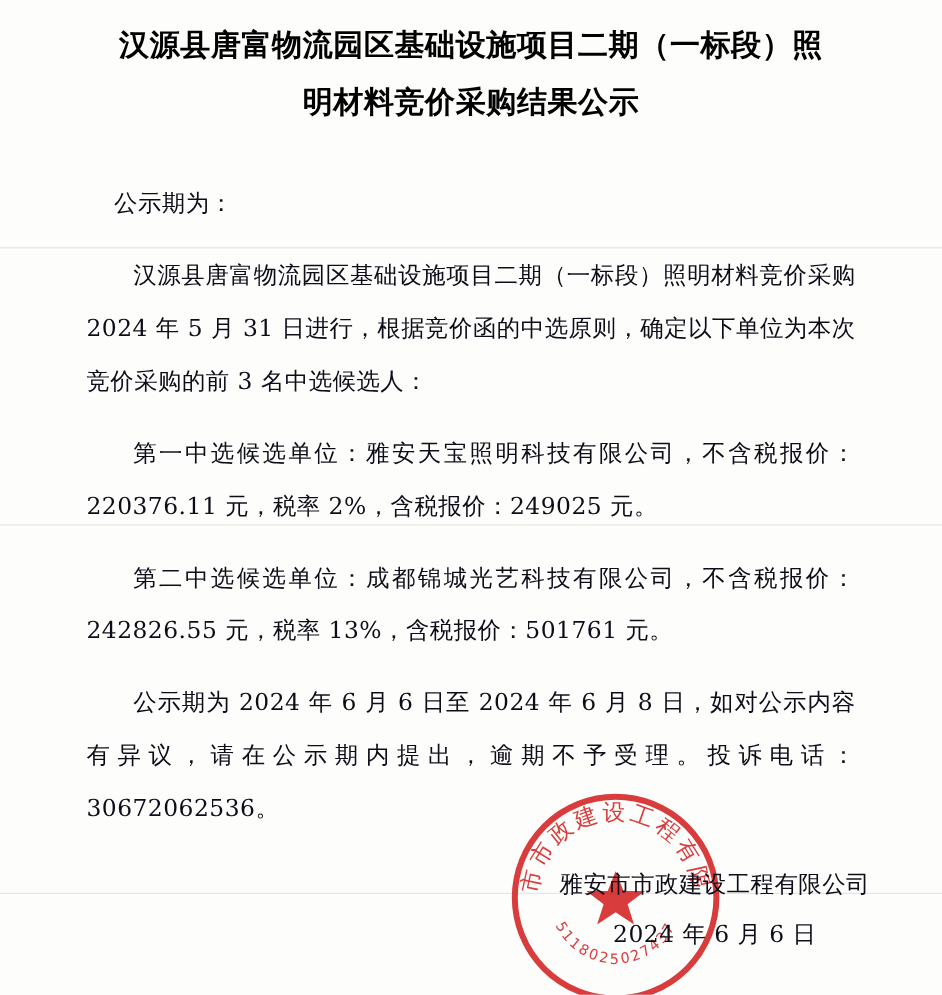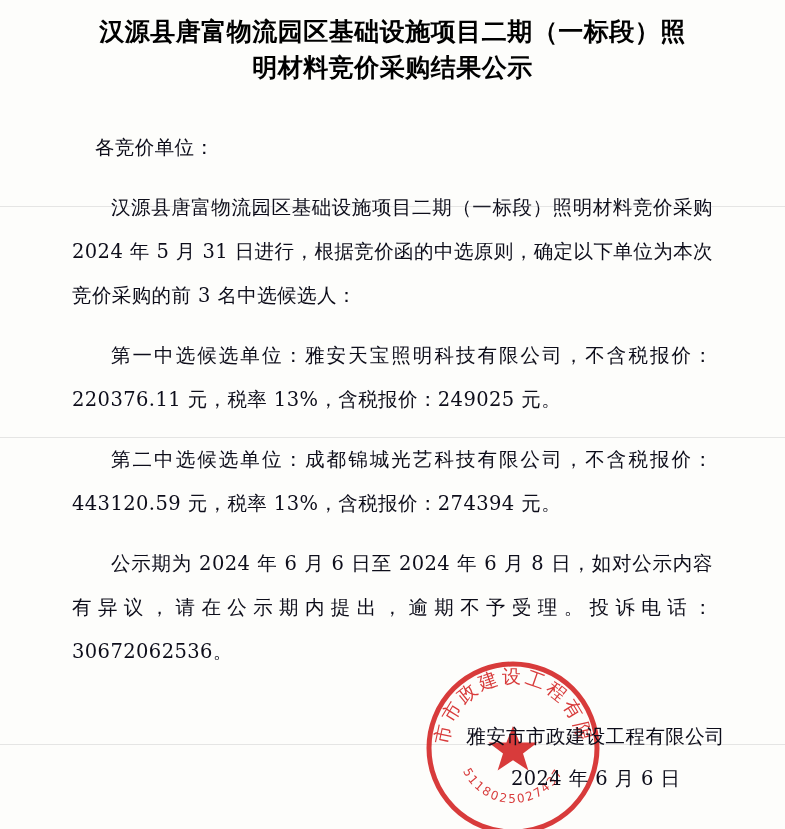--- a/index.html
+++ b/index.html
@@ -35,21 +35,21 @@
     height: 829px;
     box-sizing: border-box;
     padding: 14px 56px 0 56px;
   }
 
   .doc-title {
     text-align: center;
     font-family: "DejaVu Sans", "Liberation Sans", sans-serif;
     font-weight: bold;
     font-size: 25px;
-    line-height: 36px;
+    line-height: 47px;
     letter-spacing: 0.5px;
     margin: 0 auto;
     width: 600px;
     color: #000;
   }
 
   .body-block {
     margin-top: 40px;
     font-size: 19.5px;
     line-height: 44px;
@@ -99,27 +99,27 @@
 <div class="page">
 
   <div class="scan-line l1"></div>
   <div class="scan-line l2"></div>
   <div class="scan-line l3"></div>
 
   <h1 class="doc-title">汉源县唐富物流园区基础设施项目二期（一标段）照明材料竞价采购结果公示</h1>
 
   <div class="body-block">
 
-    <p class="salutation">各竞价单位：</p>
+    <p class="salutation">公示期为：</p>
 
     <p class="para">汉源县唐富物流园区基础设施项目二期（一标段）照明材料竞价采购 2024 年 5 月 31 日进行，根据竞价函的中选原则，确定以下单位为本次竞价采购的前 3 名中选候选人：</p>
 
-    <p class="para">第一中选候选单位：雅安天宝照明科技有限公司，不含税报价：220376.11 元，税率 13%，含税报价：249025 元。</p>
+    <p class="para">第一中选候选单位：雅安天宝照明科技有限公司，不含税报价：220376.11 元，税率 2%，含税报价：249025 元。</p>
 
-    <p class="para">第二中选候选单位：成都锦城光艺科技有限公司，不含税报价：443120.59 元，税率 13%，含税报价：274394 元。</p>
+    <p class="para">第二中选候选单位：成都锦城光艺科技有限公司，不含税报价：242826.55 元，税率 13%，含税报价：501761 元。</p>
 
 
     <p class="para">公示期为 2024 年 6 月 6 日至 2024 年 6 月 8 日，如对公示内容有异议，请在公示期内提出，逾期不予受理。投诉电话：30672062536。</p>
 
   </div>
 
   <div class="seal">
     <svg width="178" height="178" viewBox="0 0 178 178" xmlns="http://www.w3.org/2000/svg">
       <defs>
         <path id="arcTop" d="M 24,89 A 65,65 0 0 1 154,89"></path>

